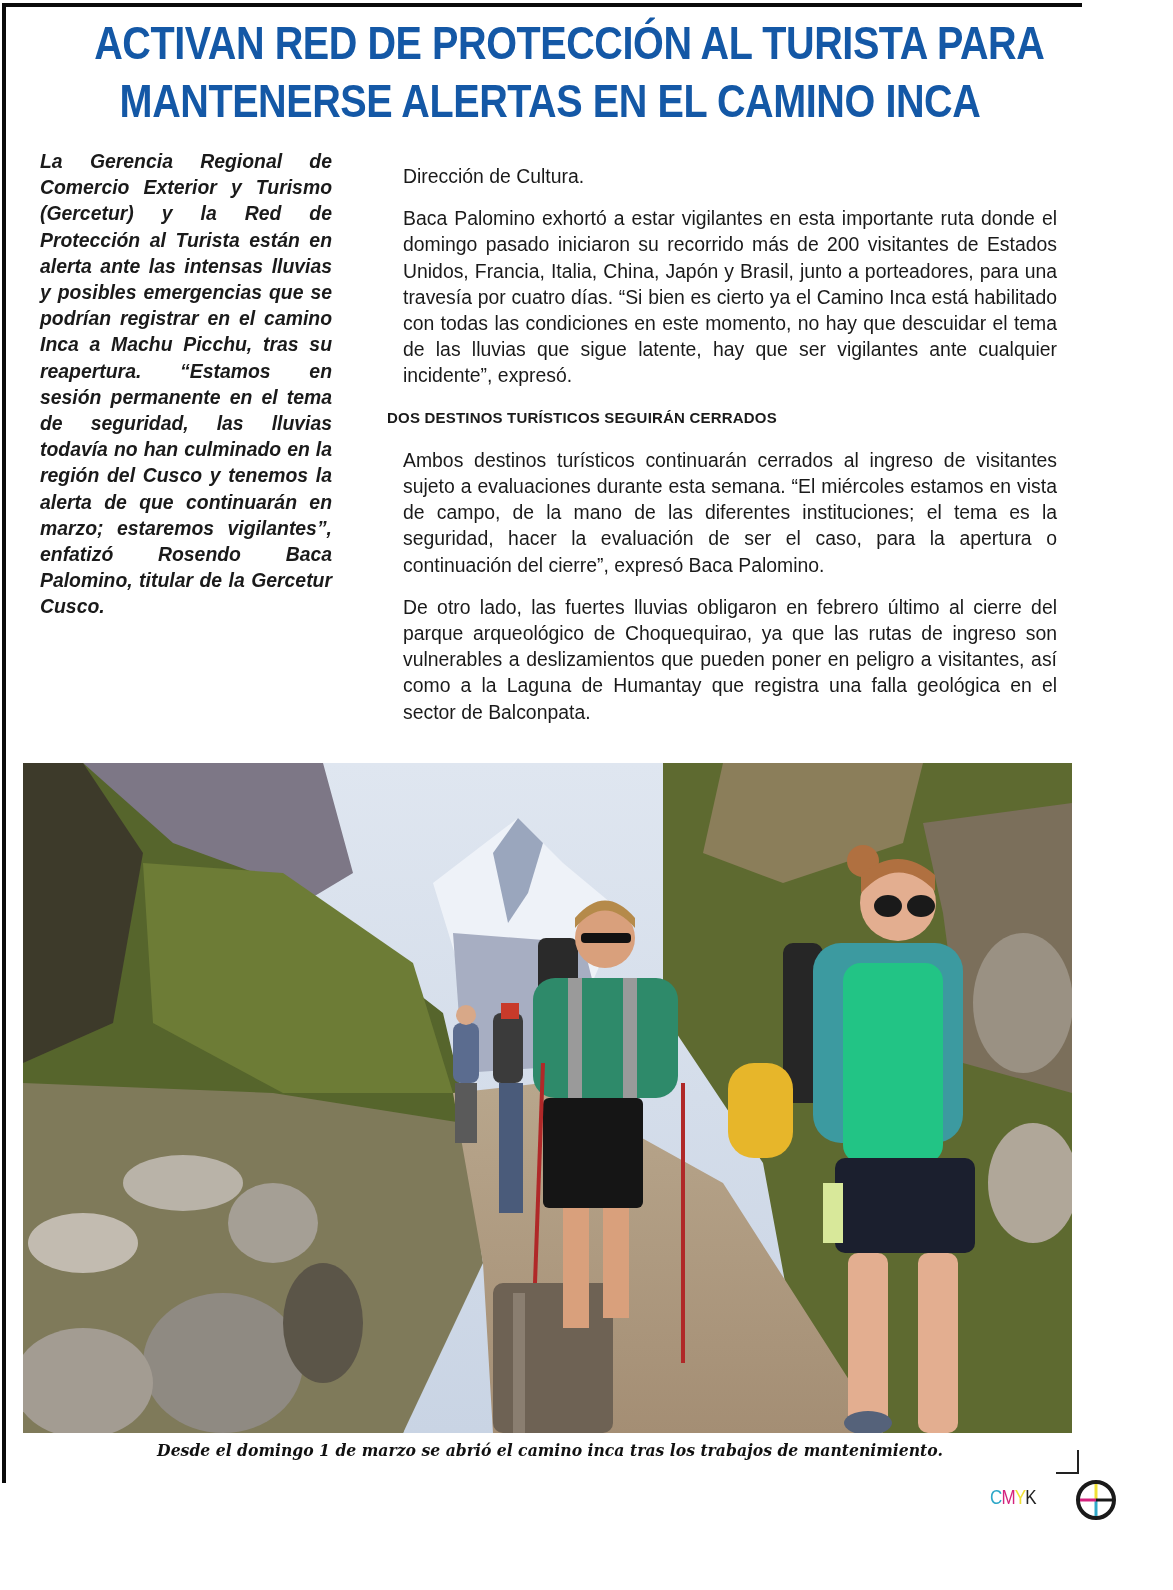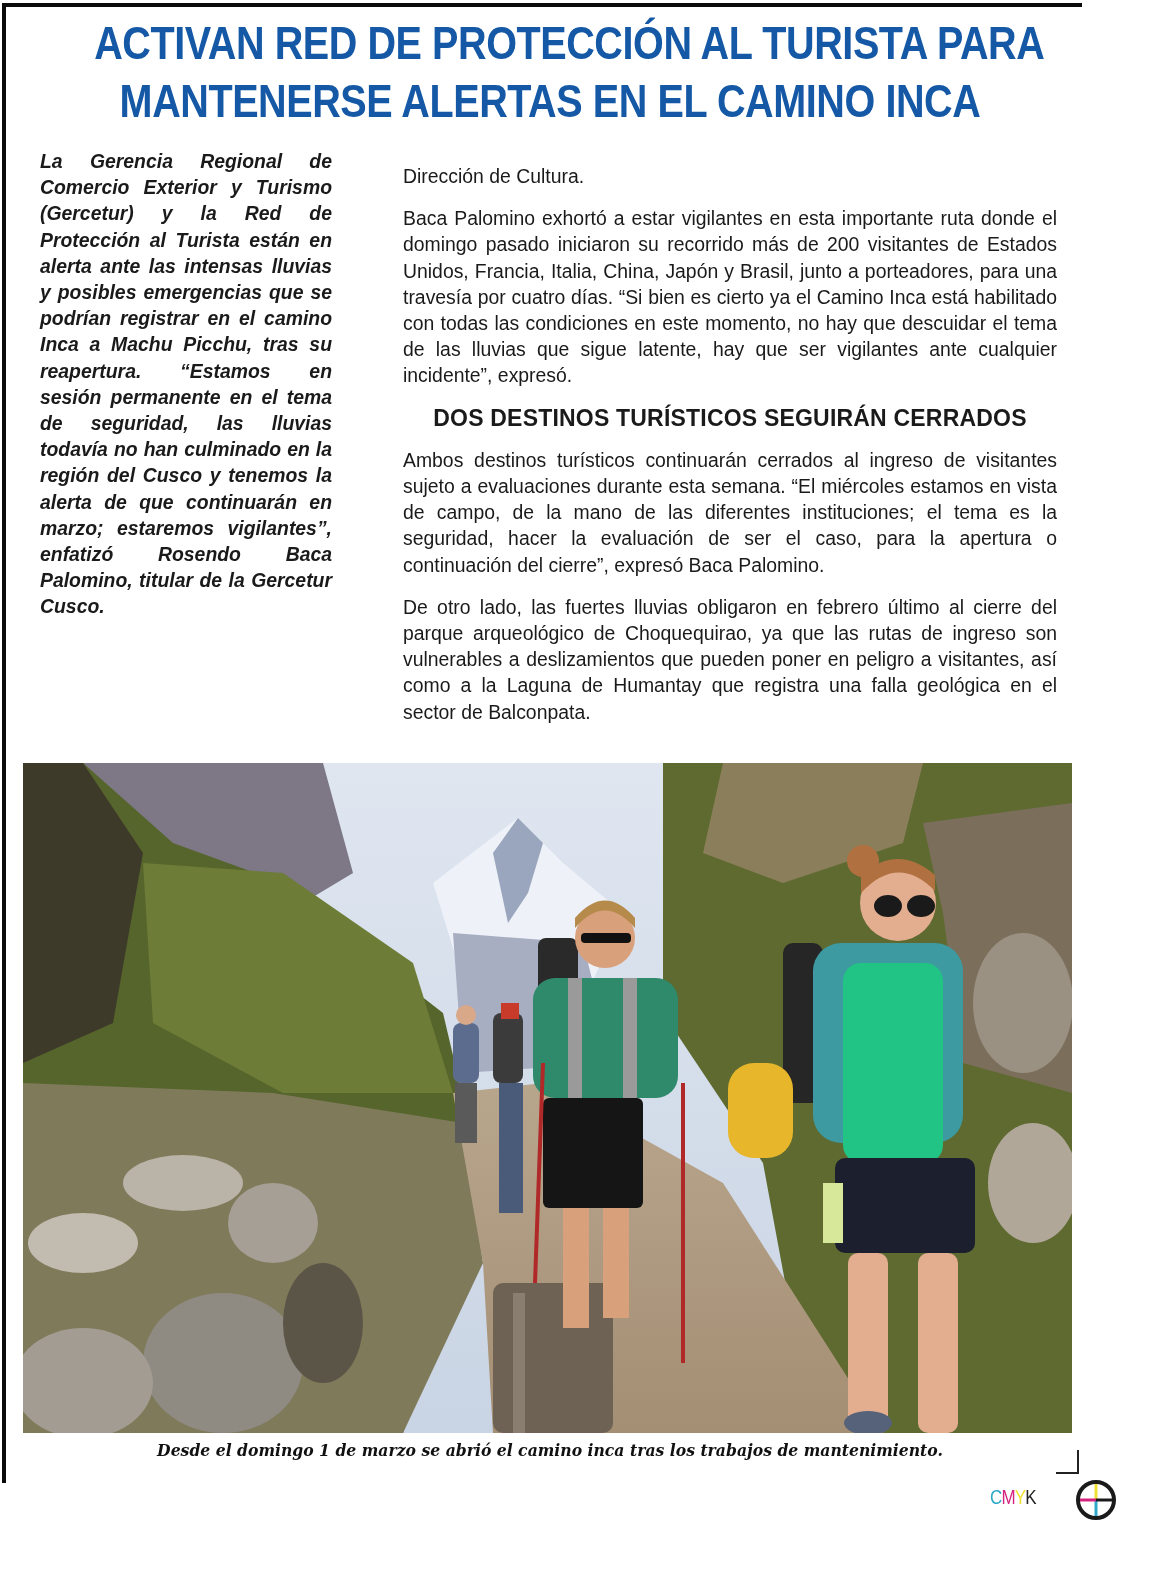--- a/index.html
+++ b/index.html
@@ -14,21 +14,21 @@
                 font-weight: bold; font-size: 46px; line-height: 58px; letter-spacing: -0.5px;
                 transform: scaleX(0.86); transform-origin: center top; }
     .headline div { white-space: nowrap; }
 
     .col-left { position: absolute; left: 24px; top: 132px; width: 324px;
                 font-size: 19.4px; line-height: 26.2px; text-align: justify; }
     .col-right { position: absolute; left: 387px; top: 147px; width: 686px;
                  font-size: 19.4px; line-height: 26.2px; text-align: justify; }
     .lead { font-style: italic; font-weight: bold; }
     .para { margin: 0; }
-    .subhead { text-align: center; font-weight: bold; font-size: 23px; letter-spacing: 0.2px; }
+    .subhead { text-align: left; font-weight: bold; font-size: 15px; letter-spacing: 0.2px; }
     .col-left p, .col-right p { margin: 16px; }
 
     .photo { position: absolute; left: 23px; top: 763px; width: 1049px; height: 670px; overflow: hidden;
              background: #6f7a3a; }
     .photo svg { display: block; }
 
     .caption { position: absolute; left: 20px; top: 1440px; width: 1060px; text-align: center;
                font-family: "DejaVu Serif", "Liberation Serif", serif; font-style: italic; font-weight: bold;
                font-size: 17px; color: #111; transform: scaleX(0.92); transform-origin: center top; }
 

